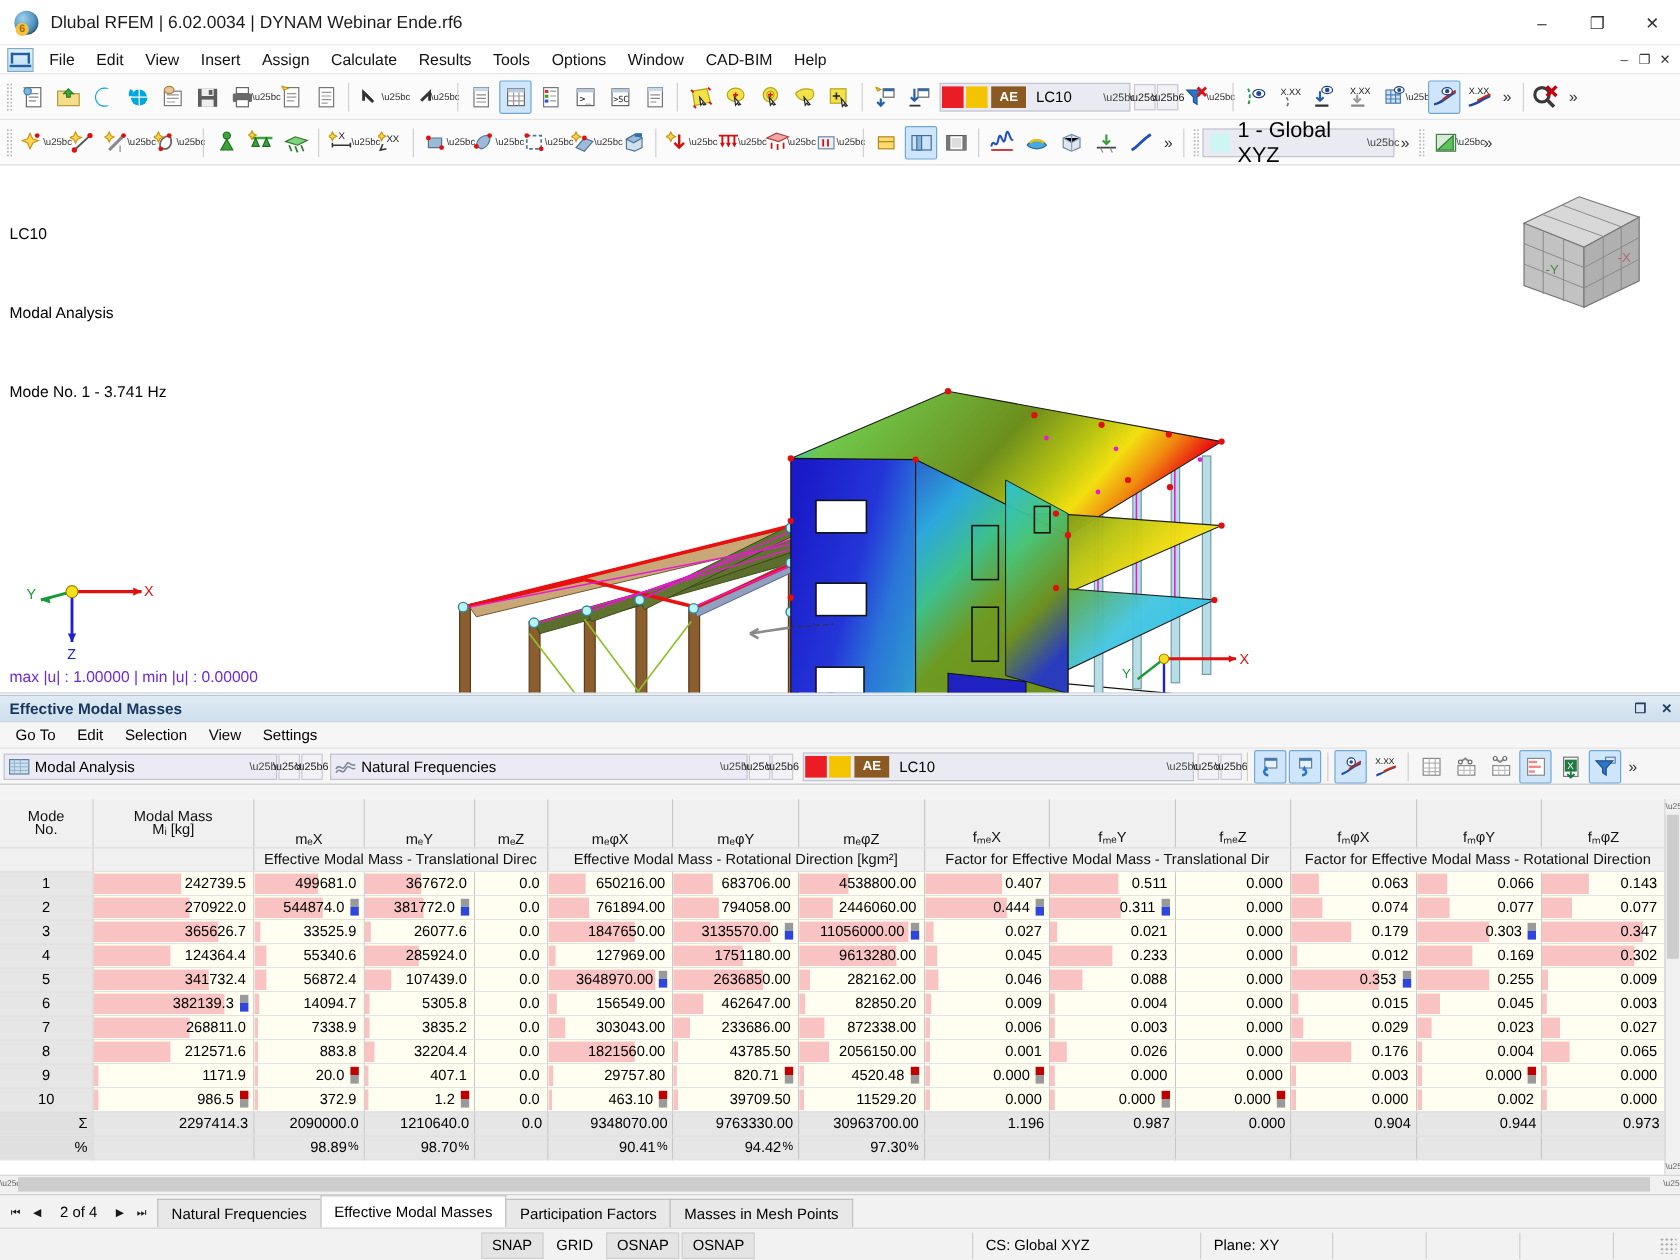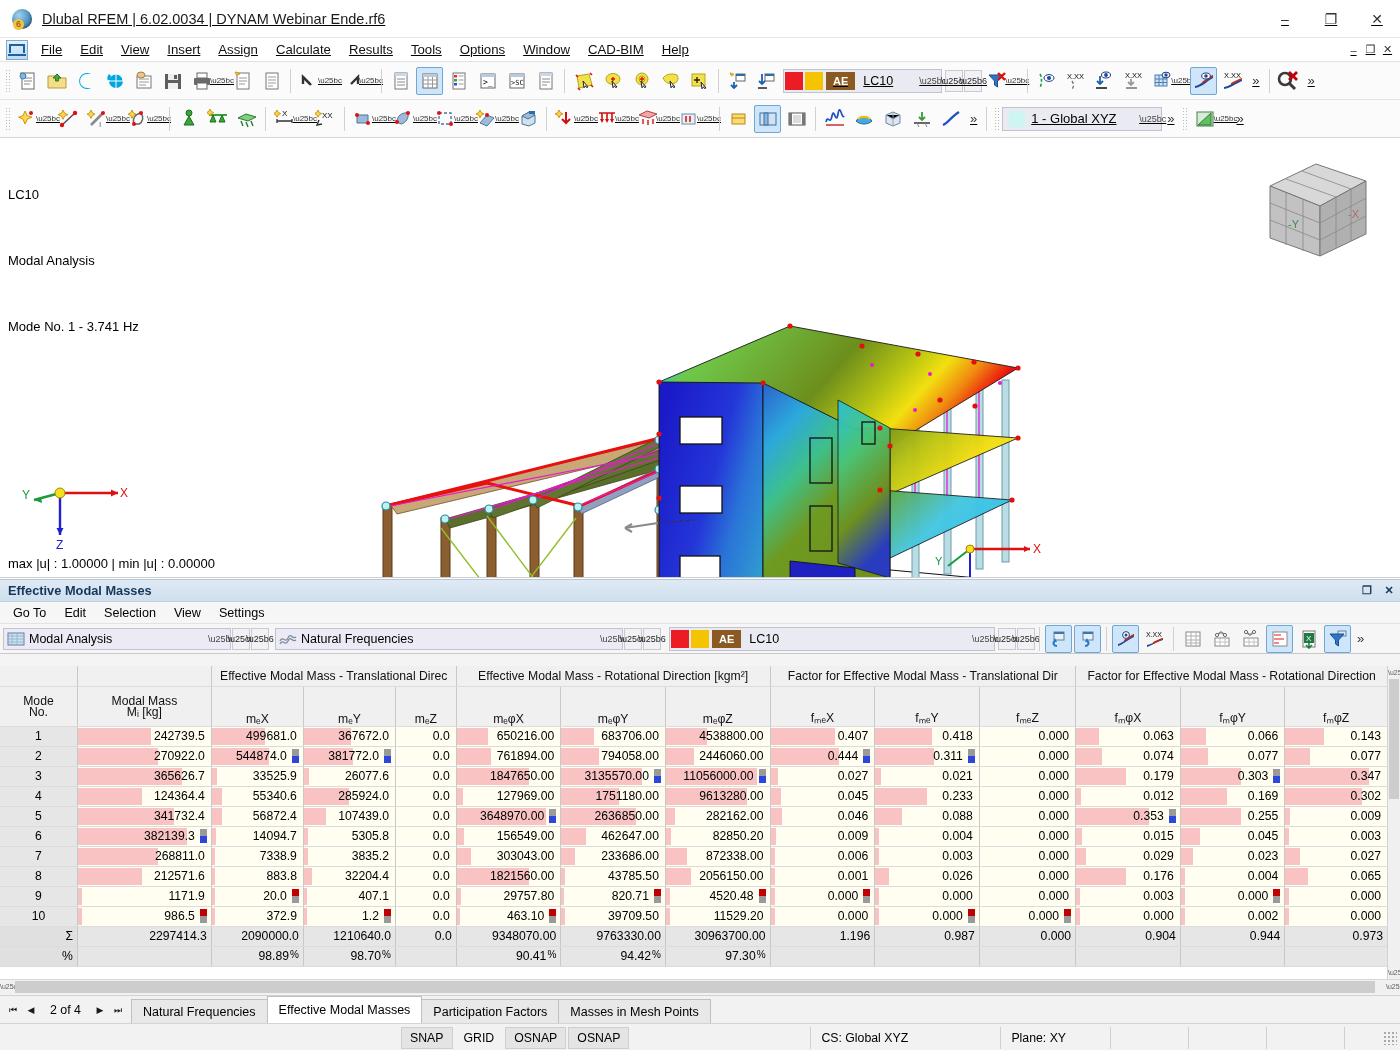--- a/index.html
+++ b/index.html
@@ -5,21 +5,21 @@
   * { box-sizing: border-box; }
   html, body {
     margin: 0; padding: 0;
     width: 1400px; height: 1050px;
     overflow: hidden;
     font-family: "Liberation Sans", sans-serif;
     font-size: 12px;
     color: #000;
     background: #f0f0f0;
   }
-  #app { position: relative; width: 1400px; height: 1050px; background: #ffffff; text-decoration: underline; }
+  #app { position: relative; width: 1400px; height: 1050px; background: #ffffff; }
 
   
   .titlebar {
     height: 38px; background: #ffffff;
     display: flex; align-items: center;
     border-bottom: 1px solid #e6e6e6;
   }
   .app-icon {
     width: 20px; height: 20px; margin: 0 10px 0 12px;
     background: radial-gradient(circle at 35% 32%, #9fd3ee 0%, #4f93c0 55%, #2f6e99 100%);
@@ -132,21 +132,21 @@
     position: absolute; left: 0; top: 138px;
     width: 1400px; height: 440px;
     background: #ffffff; border-bottom: 1px solid #cfcfcf;
     overflow: hidden;
   }
   .vp-info {
     position: absolute; left: 8px; top: 2px; font-size: 13px;
     line-height: 22px; color: #000; white-space: pre;
   }
   .vp-minmax {
-    position: absolute; left: 8px; bottom: 6px; font-size: 13px; color: #000000;
+    position: absolute; left: 8px; bottom: 6px; font-size: 13px; color: #6d28d9;
   }
   .viewcube { position: absolute; right: 22px; top: 18px; }
 
   
   .respanel {
     position: absolute; left: 0; top: 579px;
     width: 1400px; height: 444px;
     background: #f4f4f4; border-top: 1px solid #b5c6d6;
   }
   .resp-title {
@@ -793,21 +793,21 @@
       <svg width="22" height="22" viewBox="0 0 22 22">
           <path d="M3 17c5-2 9-9 16-13" stroke="#2050c0" stroke-width="2.4" fill="none"></path>
         </svg>
     </div>
     <div class="chev-more">»</div>
 
     <div class="tb-sep"></div>
     <div class="grip"></div>
     <div class="cs-combo">
       <div class="cs-swatch"></div>
-      <div style="font-size:13px;flex:1;">1 - Global XYZ</div>
+      <div style="font-size:18px;flex:1;">1 - Global XYZ</div>
       <div class="combo-arrow">\u25bc</div>
     </div>
     <div class="chev-more">»</div>
     <div class="grip"></div>
     <div class="tbi">
       <svg width="22" height="22" viewBox="0 0 22 22">
           <rect x="3" y="4" width="16" height="14" fill="#d8ead8" stroke="#4a7f4a"></rect>
           <path d="M4 17L17 5v12z" fill="#5ec25e" stroke="#2f7a2f"></path>
         </svg>
     </div>
@@ -1221,28 +1221,20 @@
           <col style="width:100px">
         <col style="width:100px">
           <col style="width:100px">
           <col style="width:92px">
         <col style="width:100px">
           <col style="width:100px">
           <col style="width:98px">
       </colgroup>
       <thead>
         <tr>
-          <th class="grp"></th>
-          <th class="grp"></th>
-          <th class="grp" colspan="3">Effective Modal Mass - Translational Direc</th>
-          <th class="grp" colspan="3">Effective Modal Mass - Rotational Direction [kgm²]</th>
-          <th class="grp" colspan="3">Factor for Effective Modal Mass - Translational Dir</th>
-          <th class="grp" colspan="3">Factor for Effective Modal Mass - Rotational Direction</th>
-        </tr>
-        <tr>
           <th class="sub" rowspan="1" style="height:40px">
             <div>Mode</div>
             <div style="margin-top:-3px">No.</div>
           </th>
           <th class="sub" style="height:40px">
             <div>Modal Mass</div>
             <div style="margin-top:-3px">Mᵢ [kg]</div>
           </th>
           <th class="sub" style="vertical-align:bottom">mₑX</th>
           <th class="sub" style="vertical-align:bottom">mₑY</th>
@@ -1250,33 +1242,41 @@
           <th class="sub" style="vertical-align:bottom">mₑφX</th>
           <th class="sub" style="vertical-align:bottom">mₑφY</th>
           <th class="sub" style="vertical-align:bottom">mₑφZ</th>
           <th class="sub" style="vertical-align:bottom">fₘₑX</th>
           <th class="sub" style="vertical-align:bottom">fₘₑY</th>
           <th class="sub" style="vertical-align:bottom">fₘₑZ</th>
           <th class="sub" style="vertical-align:bottom">fₘφX</th>
           <th class="sub" style="vertical-align:bottom">fₘφY</th>
           <th class="sub" style="vertical-align:bottom">fₘφZ</th>
         </tr>
+        <tr>
+          <th class="grp"></th>
+          <th class="grp"></th>
+          <th class="grp" colspan="3">Effective Modal Mass - Translational Direc</th>
+          <th class="grp" colspan="3">Effective Modal Mass - Rotational Direction [kgm²]</th>
+          <th class="grp" colspan="3">Factor for Effective Modal Mass - Translational Dir</th>
+          <th class="grp" colspan="3">Factor for Effective Modal Mass - Rotational Direction</th>
+        </tr>
       </thead>
       <tbody id="tbody">
           <tr>
             <td class="idx">1</td>
             <td class="num"><div class="bar" style="width: 55%;"></div><span class="v">242739.5</span></td>
             <td class="num"><div class="bar" style="width: 58%;"></div><span class="v">499681.0</span></td>
             <td class="num"><div class="bar" style="width: 52%;"></div><span class="v">367672.0</span></td>
             <td class="num"><span class="v">0.0</span></td>
             <td class="num"><div class="bar" style="width: 30%;"></div><span class="v">650216.00</span></td>
             <td class="num"><div class="bar" style="width: 32%;"></div><span class="v">683706.00</span></td>
             <td class="num"><div class="bar" style="width: 40%;"></div><span class="v">4538800.00</span></td>
             <td class="num"><div class="bar" style="width: 62%;"></div><span class="v">0.407</span></td>
-            <td class="num"><div class="bar" style="width: 55%;"></div><span class="v">0.418</span></td>
+            <td class="num"><div class="bar" style="width: 55%;"></div><span class="v">0.511</span></td>
             <td class="num"><span class="v">0.000</span></td>
             <td class="num"><div class="bar" style="width: 22%;"></div><span class="v">0.063</span></td>
             <td class="num"><div class="bar" style="width: 24%;"></div><span class="v">0.066</span></td>
             <td class="num"><div class="bar" style="width: 38%;"></div><span class="v">0.143</span></td>
           </tr>
           <tr>
             <td class="idx">2</td>
             <td class="num"><div class="bar" style="width: 60%;"></div><span class="v">270922.0</span></td>
             <td class="num"><div class="bar" style="width: 63%;"></div><span class="v">544874.0</span><span class="flag bluegray"></span></td>
             <td class="num"><div class="bar" style="width: 54%;"></div><span class="v">381772.0</span><span class="flag bluegray"></span></td>

